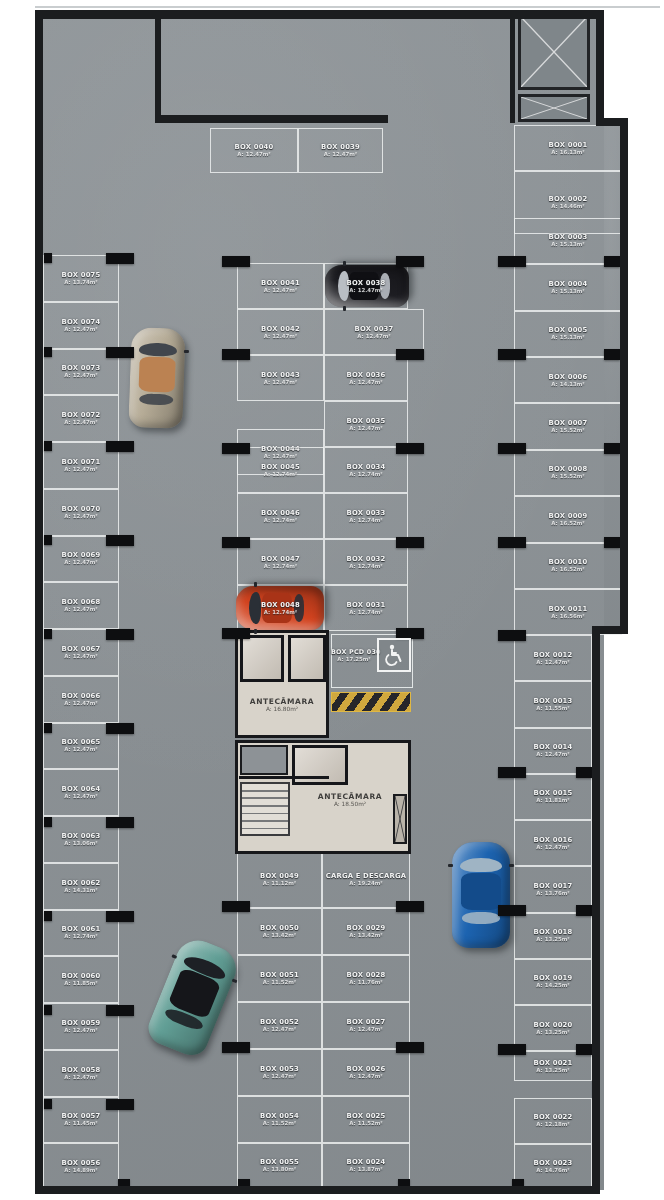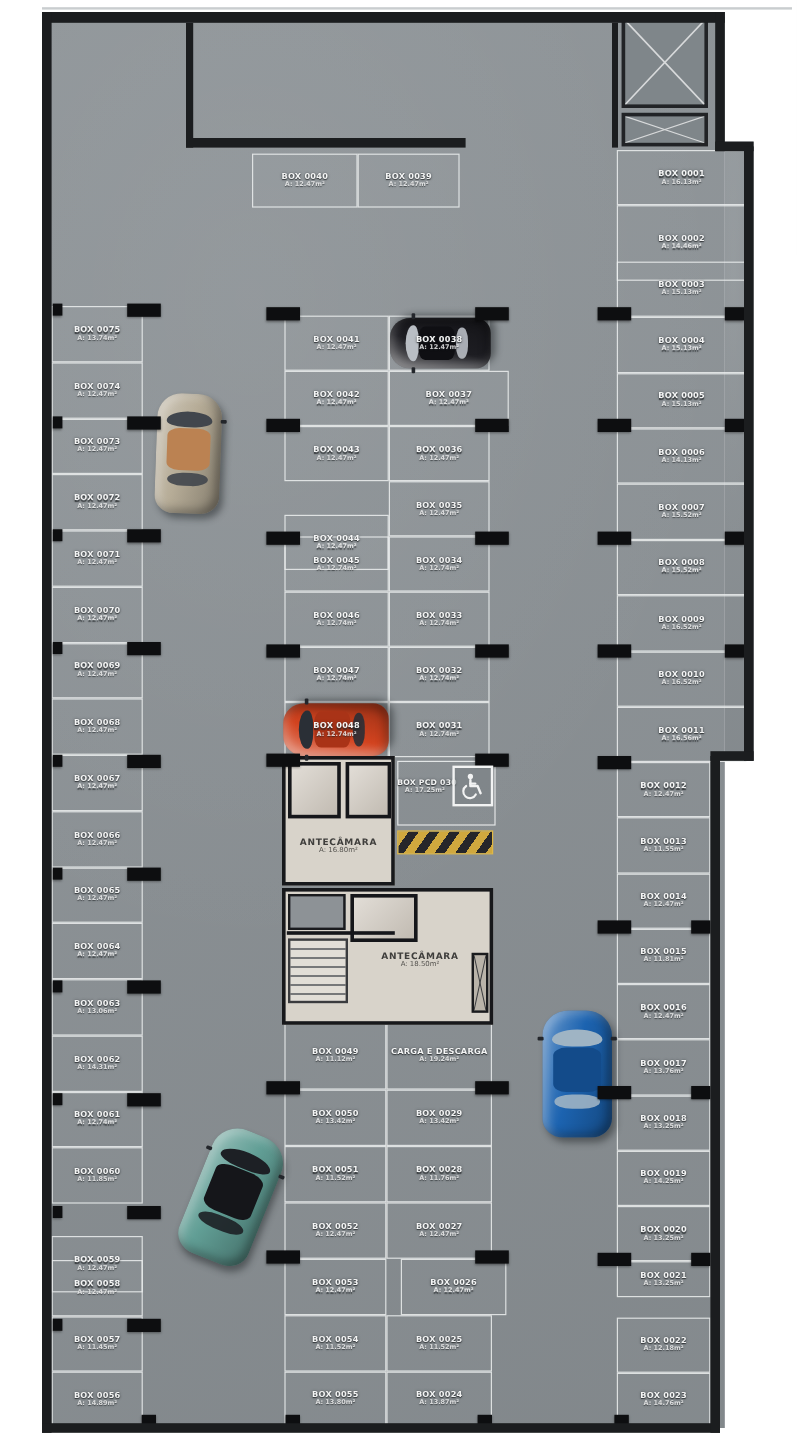--- a/index.html
+++ b/index.html
@@ -294,21 +294,21 @@
       <div class="s-area">A: 14.31m²</div>
     </div>
     <div class="stall" style="left: 43px; top: 909.5px; width: 76px; height: 46.75px;">
       <div class="s-label">BOX 0061</div>
       <div class="s-area">A: 12.74m²</div>
     </div>
     <div class="stall" style="left: 43px; top: 956.25px; width: 76px; height: 46.75px;">
       <div class="s-label">BOX 0060</div>
       <div class="s-area">A: 11.85m²</div>
     </div>
-    <div class="stall" style="left: 43px; top: 1003px; width: 76px; height: 46.75px; margin-top: 27px;">
+    <div class="stall" style="left: 43px; top: 1003px; width: 76px; height: 46.75px;">
       <div class="s-label">BOX 0059</div>
       <div class="s-area">A: 12.47m²</div>
     </div>
     <div class="stall" style="left: 43px; top: 1049.75px; width: 76px; height: 46.75px;">
       <div class="s-label">BOX 0058</div>
       <div class="s-area">A: 12.47m²</div>
     </div>
     <div class="stall" style="left: 43px; top: 1096.5px; width: 76px; height: 46.75px;">
       <div class="s-label">BOX 0057</div>
       <div class="s-area">A: 11.45m²</div>
@@ -510,21 +510,21 @@
       <div class="s-area">A: 13.42m²</div>
     </div>
     <div class="stall" style="left: 322px; top: 955px; width: 88px; height: 47px;">
       <div class="s-label">BOX 0028</div>
       <div class="s-area">A: 11.76m²</div>
     </div>
     <div class="stall" style="left: 322px; top: 1002px; width: 88px; height: 47px;">
       <div class="s-label">BOX 0027</div>
       <div class="s-area">A: 12.47m²</div>
     </div>
-    <div class="stall" style="left: 322px; top: 1049px; width: 88px; height: 47px; margin-left: 12px;">
+    <div class="stall" style="left: 322px; top: 1049px; width: 88px; height: 47px;">
       <div class="s-label">BOX 0026</div>
       <div class="s-area">A: 12.47m²</div>
     </div>
     <div class="stall" style="left: 322px; top: 1096px; width: 88px; height: 47px;">
       <div class="s-label">BOX 0025</div>
       <div class="s-area">A: 11.52m²</div>
     </div>
     <div class="stall" style="left: 322px; top: 1143px; width: 88px; height: 45px;">
       <div class="s-label">BOX 0024</div>
       <div class="s-area">A: 13.87m²</div>

